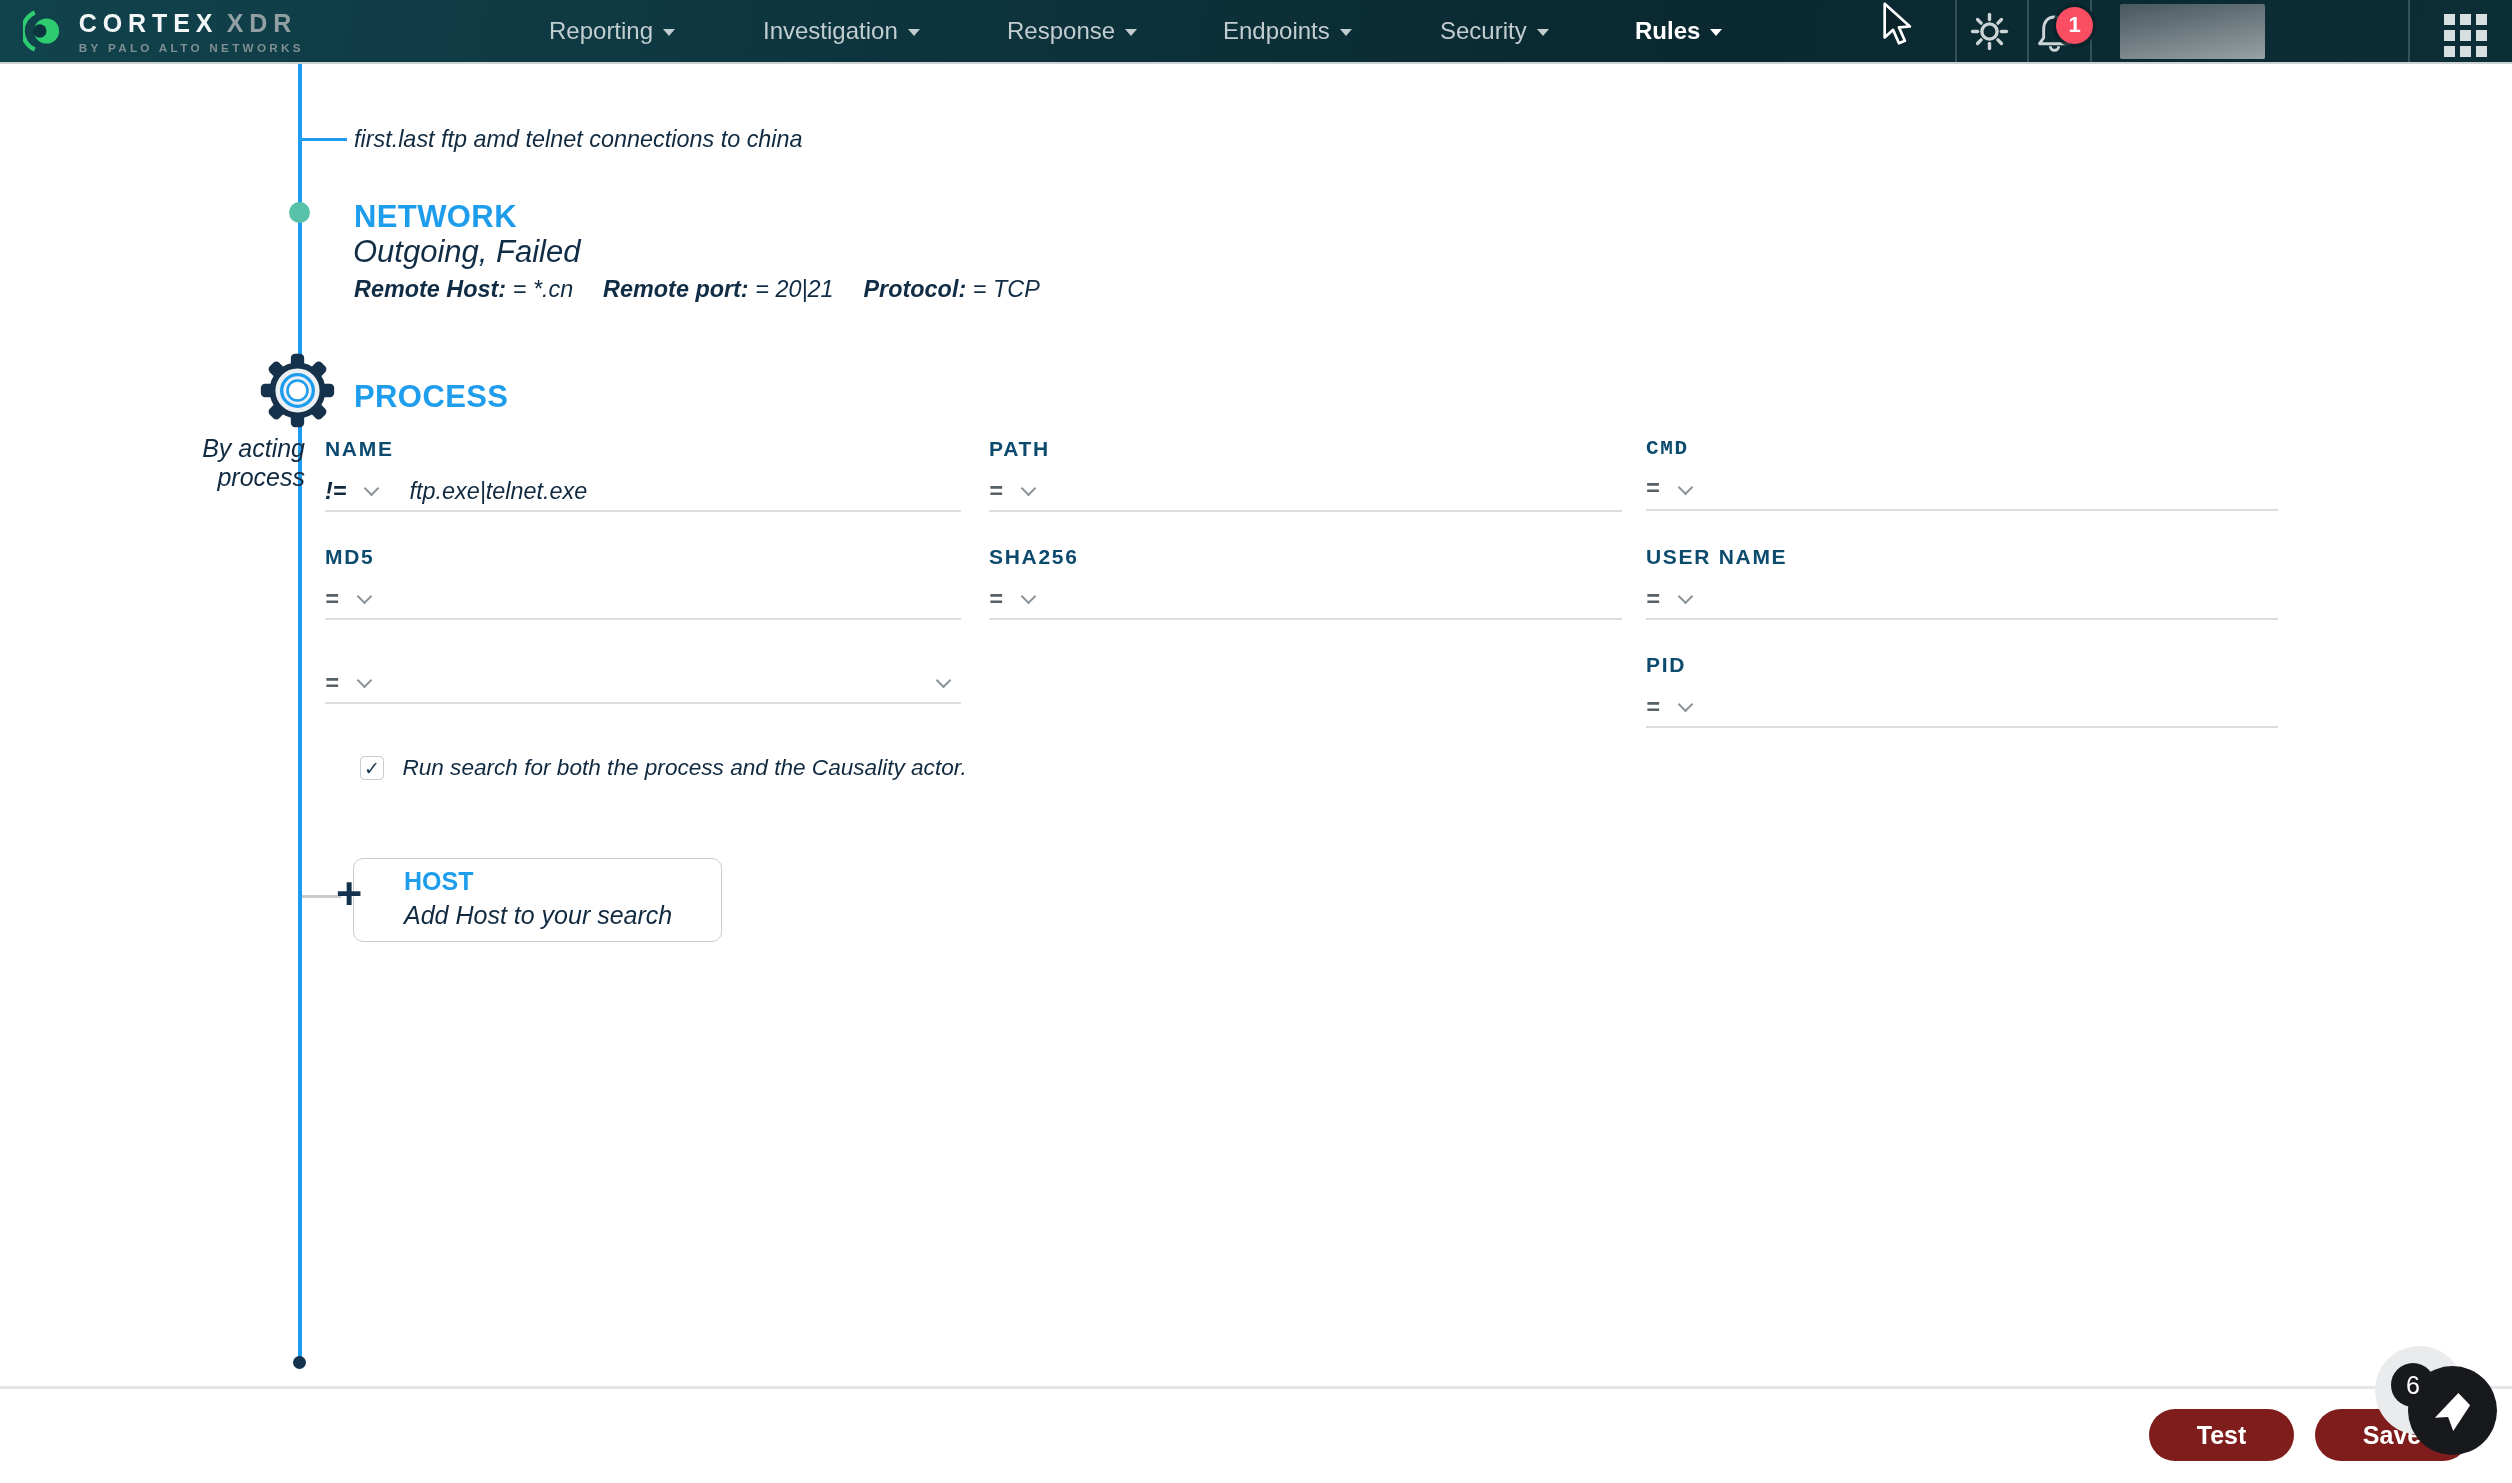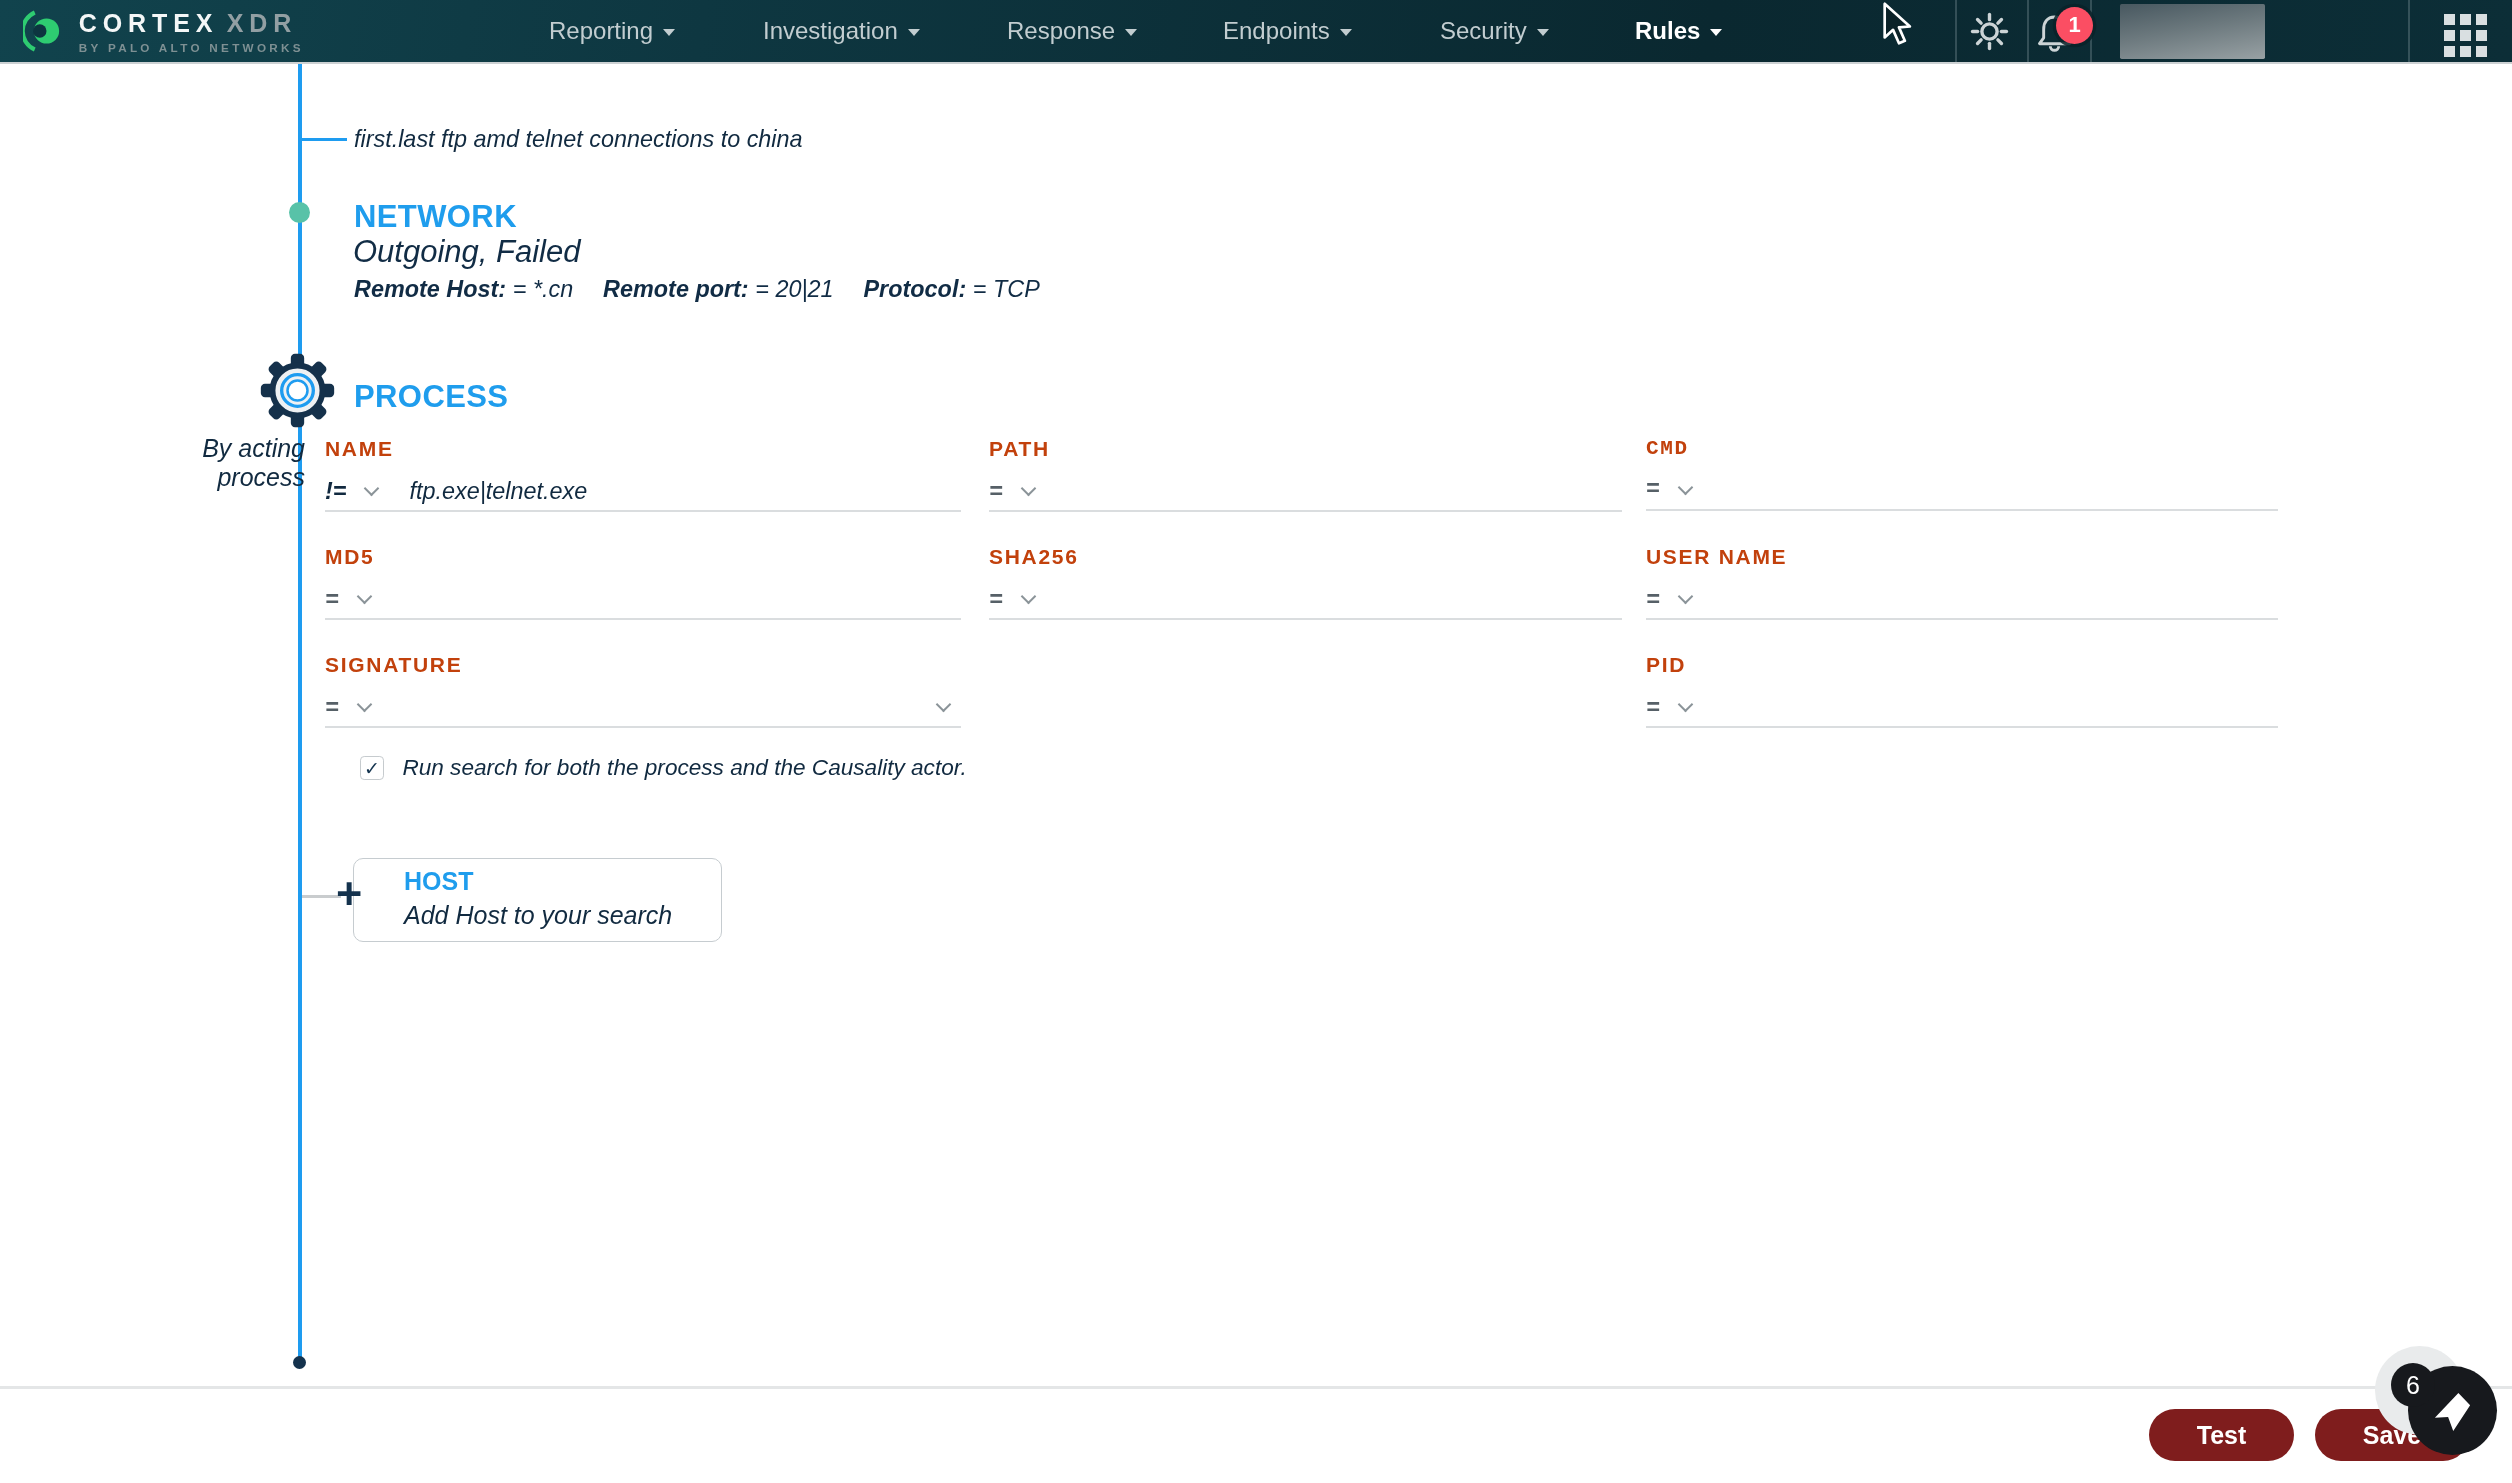--- a/index.html
+++ b/index.html
@@ -56,21 +56,21 @@
   .net-summary { position:absolute; left:353px; top:234px; font-size:31px; font-style:italic; color:#112c45; }
   .net-criteria { position:absolute; left:354px; top:276px; font-size:23.4px; font-style:italic; color:#112c45; white-space:nowrap; }
   .net-criteria .crit { margin-right:23.4px; }
   .net-criteria .crit-label { font-weight:bold; margin-right:6.7px;text-align:right; }
   .gear-node { position:absolute; left:260px; top:353px; }
   .side-label { position:absolute; left:126px; top:434px; width:179px; text-align:right;
     font-size:25px; font-style:italic; color:#112a40; }
 
   
   .field { position:absolute; }
-  .field-label { font-size:21px; font-weight:bold; letter-spacing:1.7px; color:#c2410c; }
+  .field-label { font-size:21px; font-weight:bold; letter-spacing:1.7px; color:#0c4a6e; }
   .field-control {
     margin-top:11.7px; height:39px; display:flex; align-items:center;
     border-bottom:2.5px solid #dadddf; font-size:23.4px;
   }
   .op { font-style:italic; font-weight:600; color:#11293f; }
   .op.muted { color:#566067; }
   .chev {
     display:inline-block; width:11px; height:11px; margin-left:20px; margin-bottom:5px;
     border-right:2.5px solid #8b9499; border-bottom:2.5px solid #8b9499;
     transform:rotate(45deg);
@@ -254,21 +254,20 @@
 </div>
 <div class="field" style="left:1646px; top:545px; width:632px;">
   <div class="field-label">USER NAME</div>
   <div class="field-control">
     <span class="op muted">=</span>
     <span class="chev"></span>
   </div>
 </div>
 
 <div class="field" style="left:325px; top:653px; width:636px;">
-  <div class="field-label">SIGNATURE</div>
   <div class="field-control">
     <span class="op muted">=</span>
     <span class="chev"></span>
     <span class="chev right"></span>
   </div>
 </div>
 <div class="field" style="left:1646px; top:653px; width:632px;">
   <div class="field-label">PID</div>
   <div class="field-control">
     <span class="op muted">=</span>

